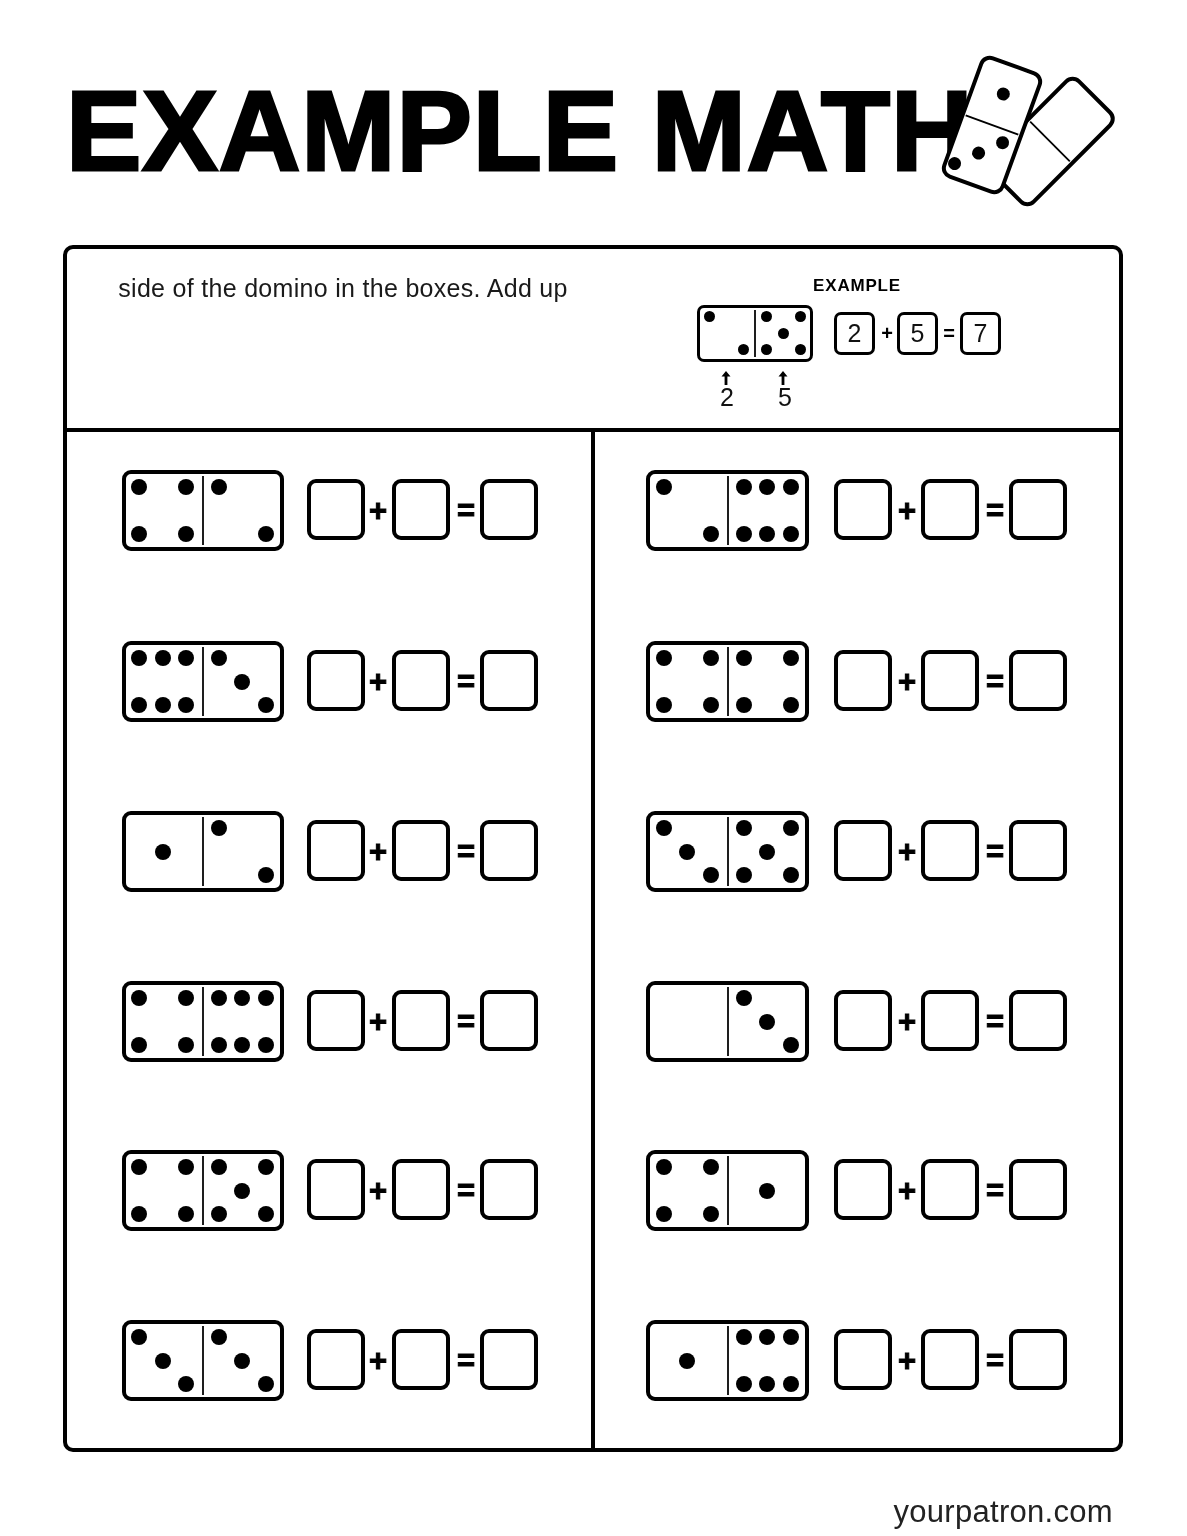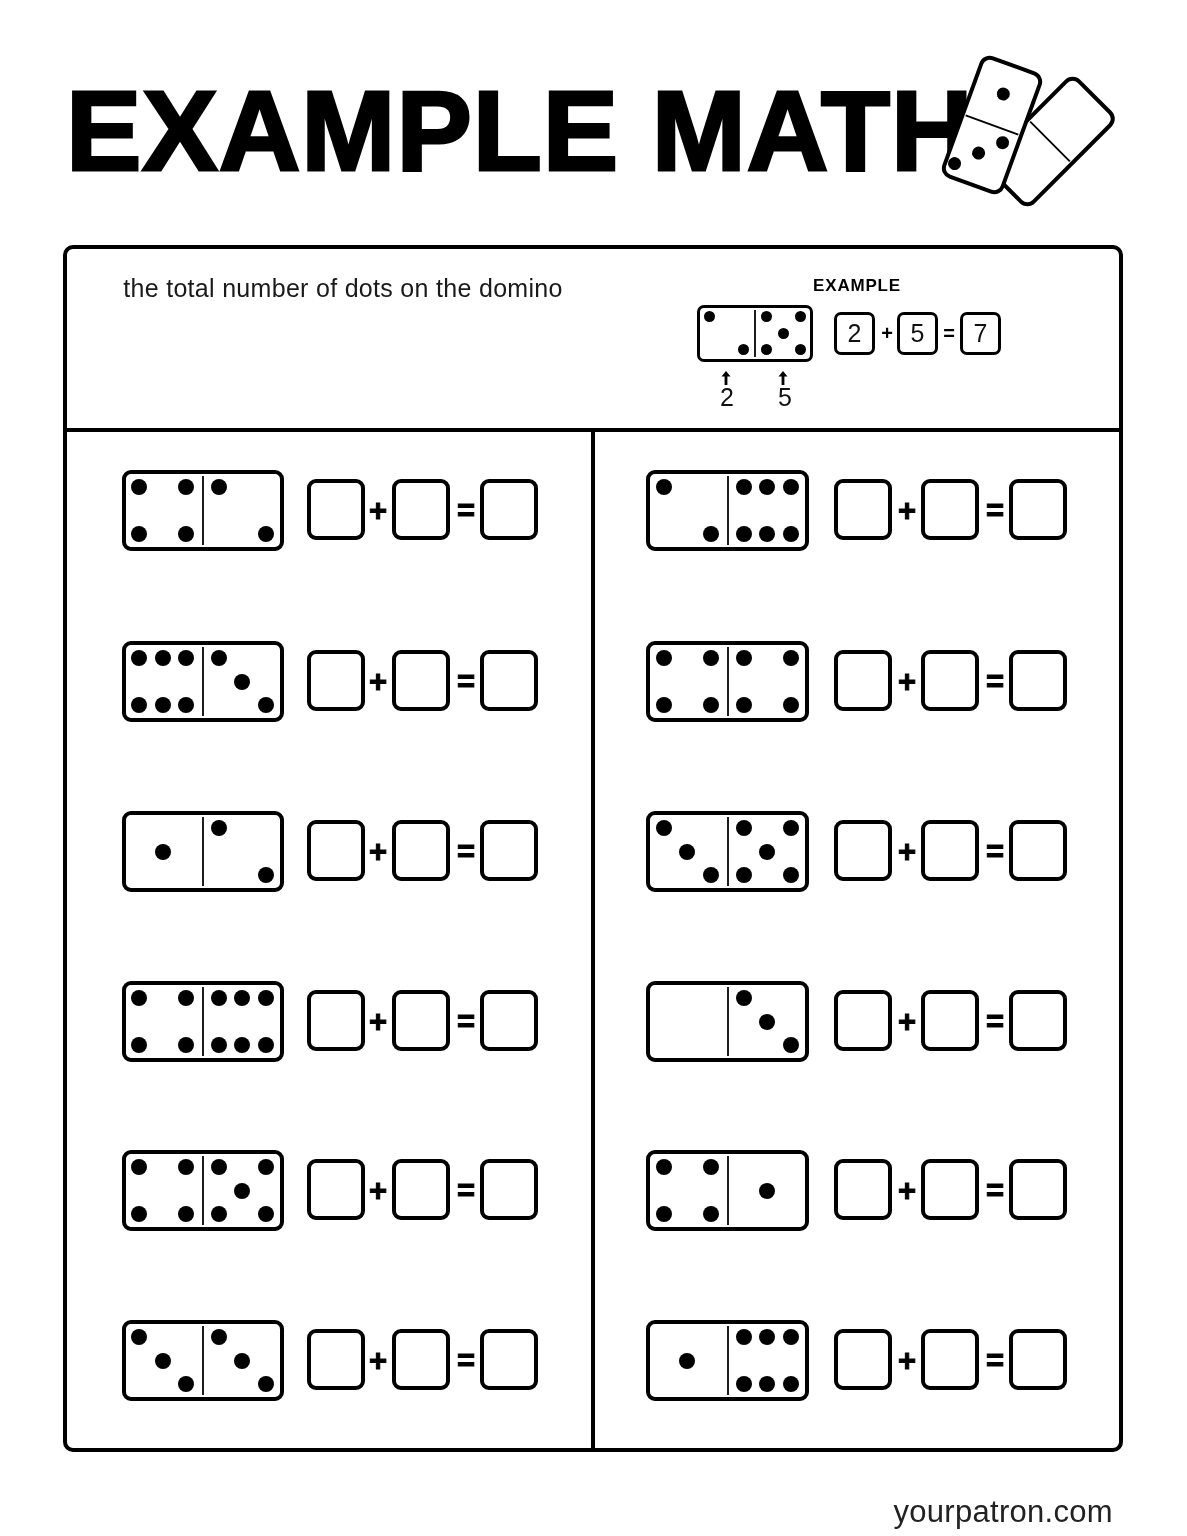--- a/index.html
+++ b/index.html
@@ -123,21 +123,21 @@
     <circle cx="-3" cy="31" r="6.5" fill="#000"></circle>
     <circle cx="16" cy="13" r="6.5" fill="#000"></circle>
   </g>
 </svg>
 
 <div class="frame"></div>
 <div class="hline"></div>
 <div class="vline"></div>
 
 <div class="instructions">
-  <div>the total number of dots on the domino</div>
+  <div>side of the domino in the boxes. Add up</div>
 </div>
 
 <div class="example-label">EXAMPLE</div>
 <div class="domino example-domino" id="example-domino">
     <div class="divider" style="left: 54px; top: 1.56px; height: 47.88px;"></div>
     <span class="dot" style="width: 11px; height: 11px; left: 4.028px; top: 3.47px;"></span>
     <span class="dot" style="width: 11px; height: 11px; left: 37.552px; top: 36.245px;"></span>
     <span class="dot" style="width: 11px; height: 11px; left: 61.216px; top: 3.47px;"></span>
     <span class="dot" style="width: 11px; height: 11px; left: 94.624px; top: 3.47px;"></span>
     <span class="dot" style="width: 11px; height: 11px; left: 77.688px; top: 20px;"></span>

